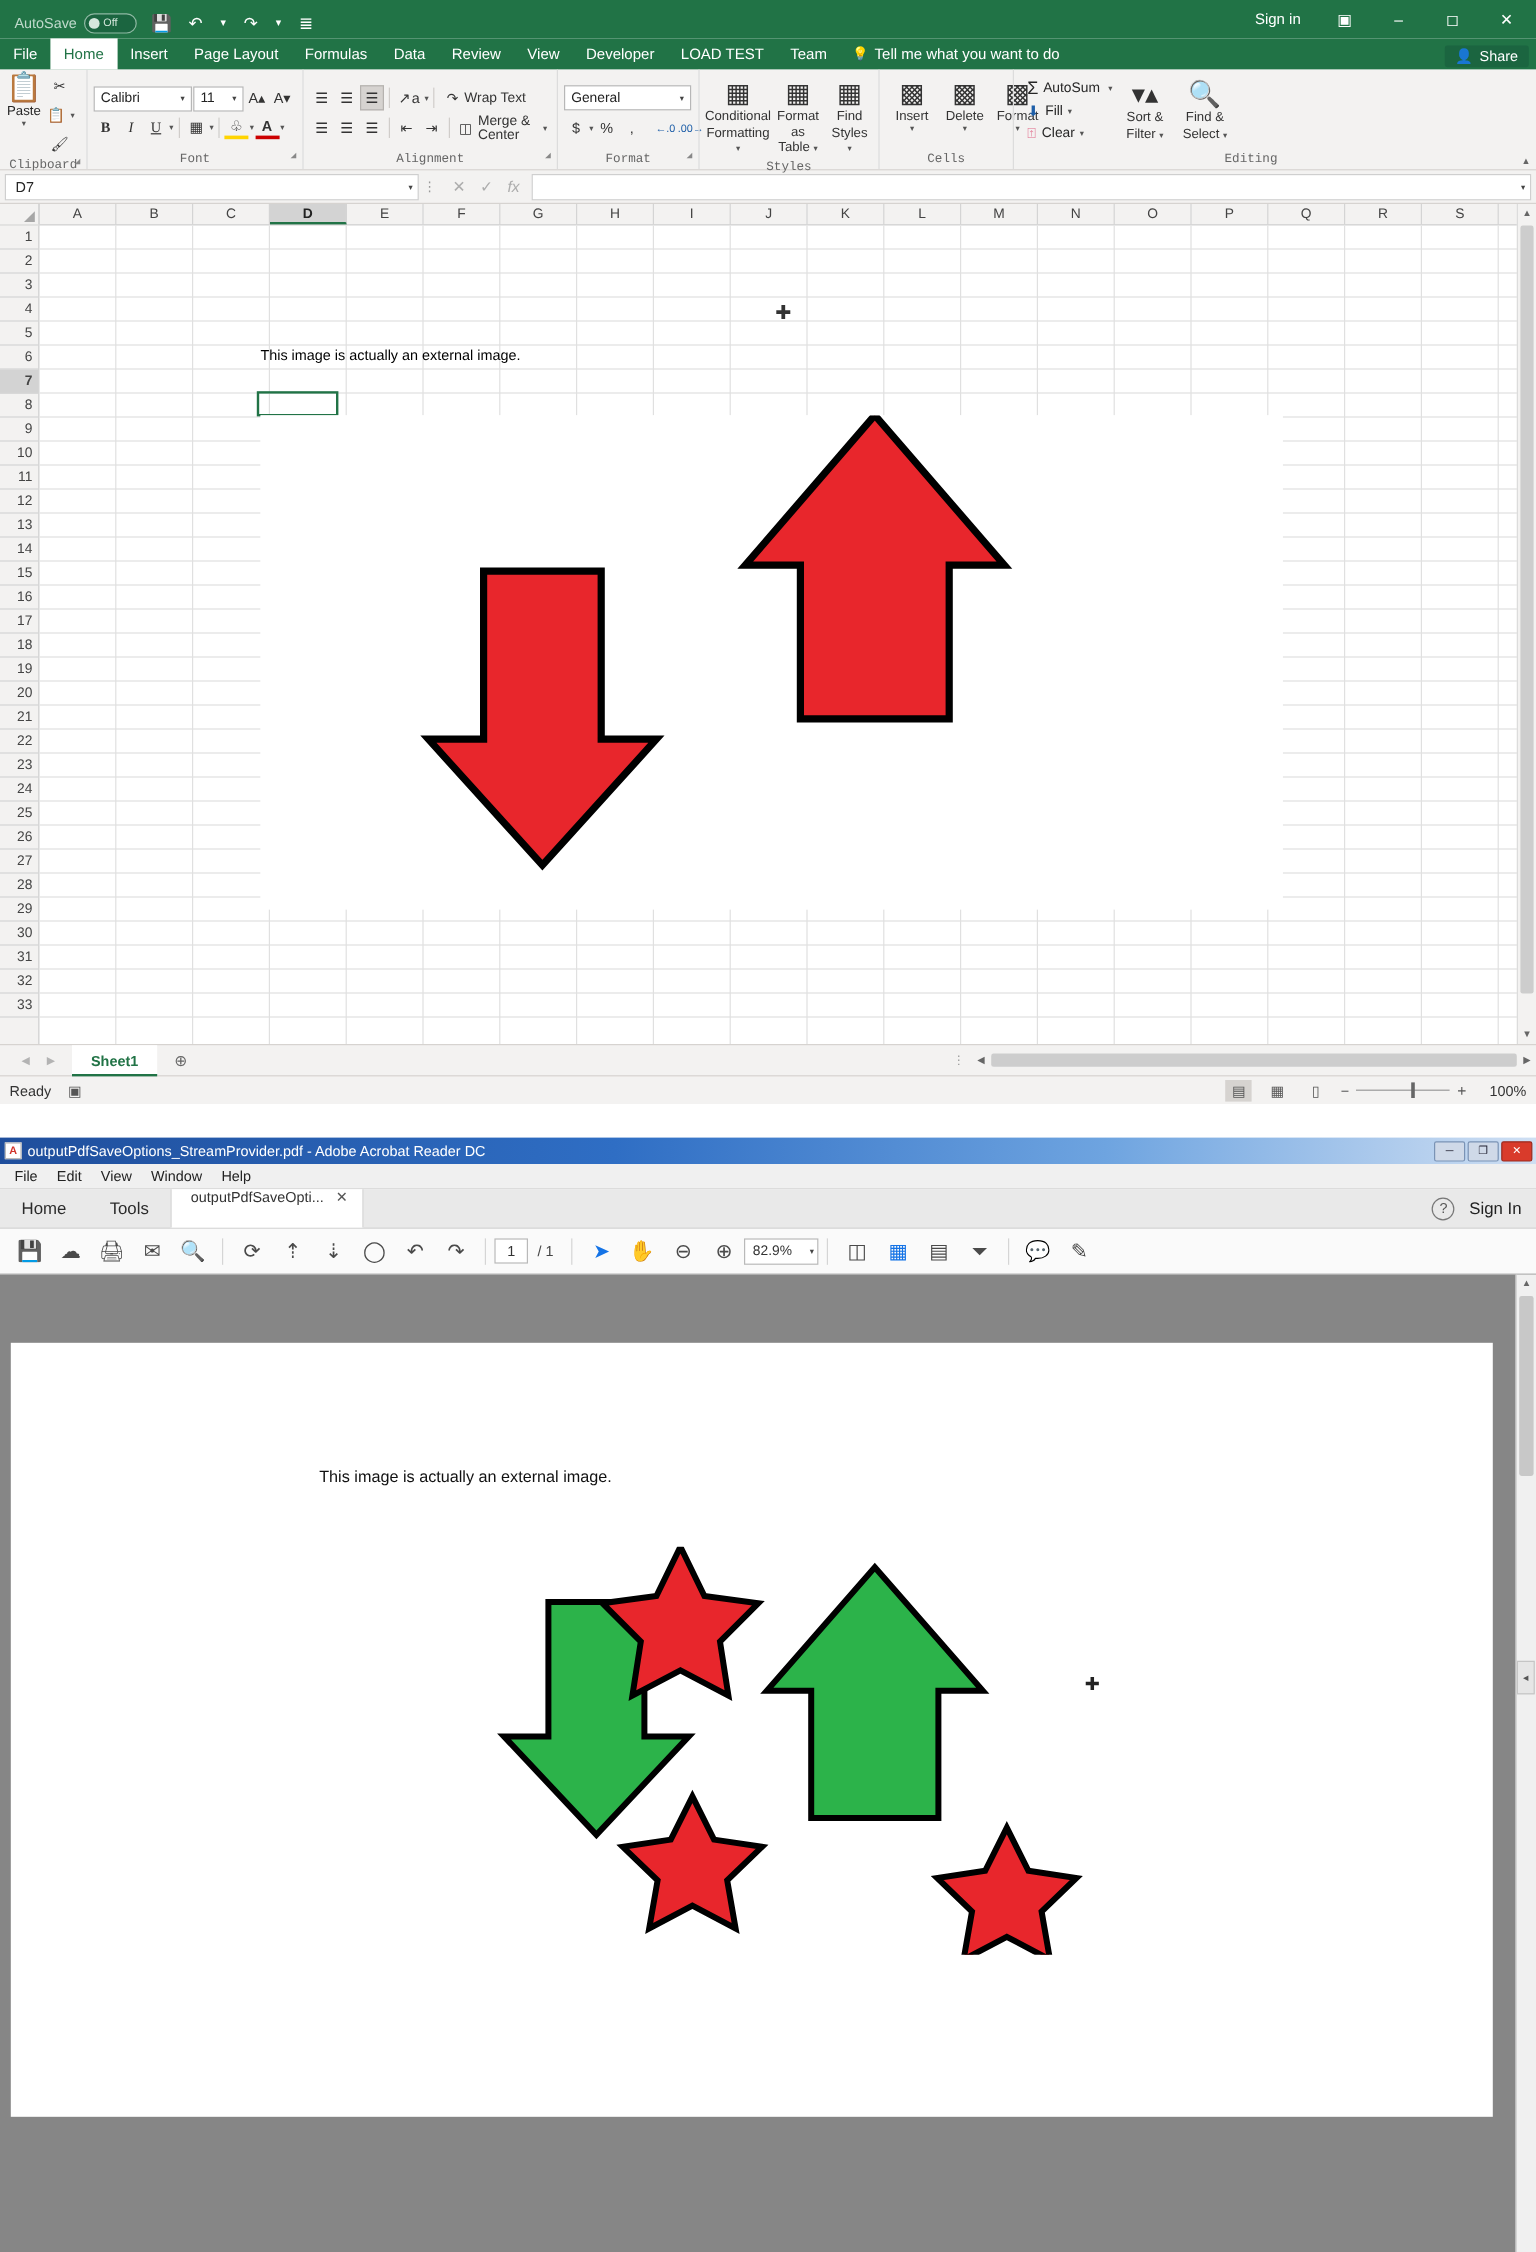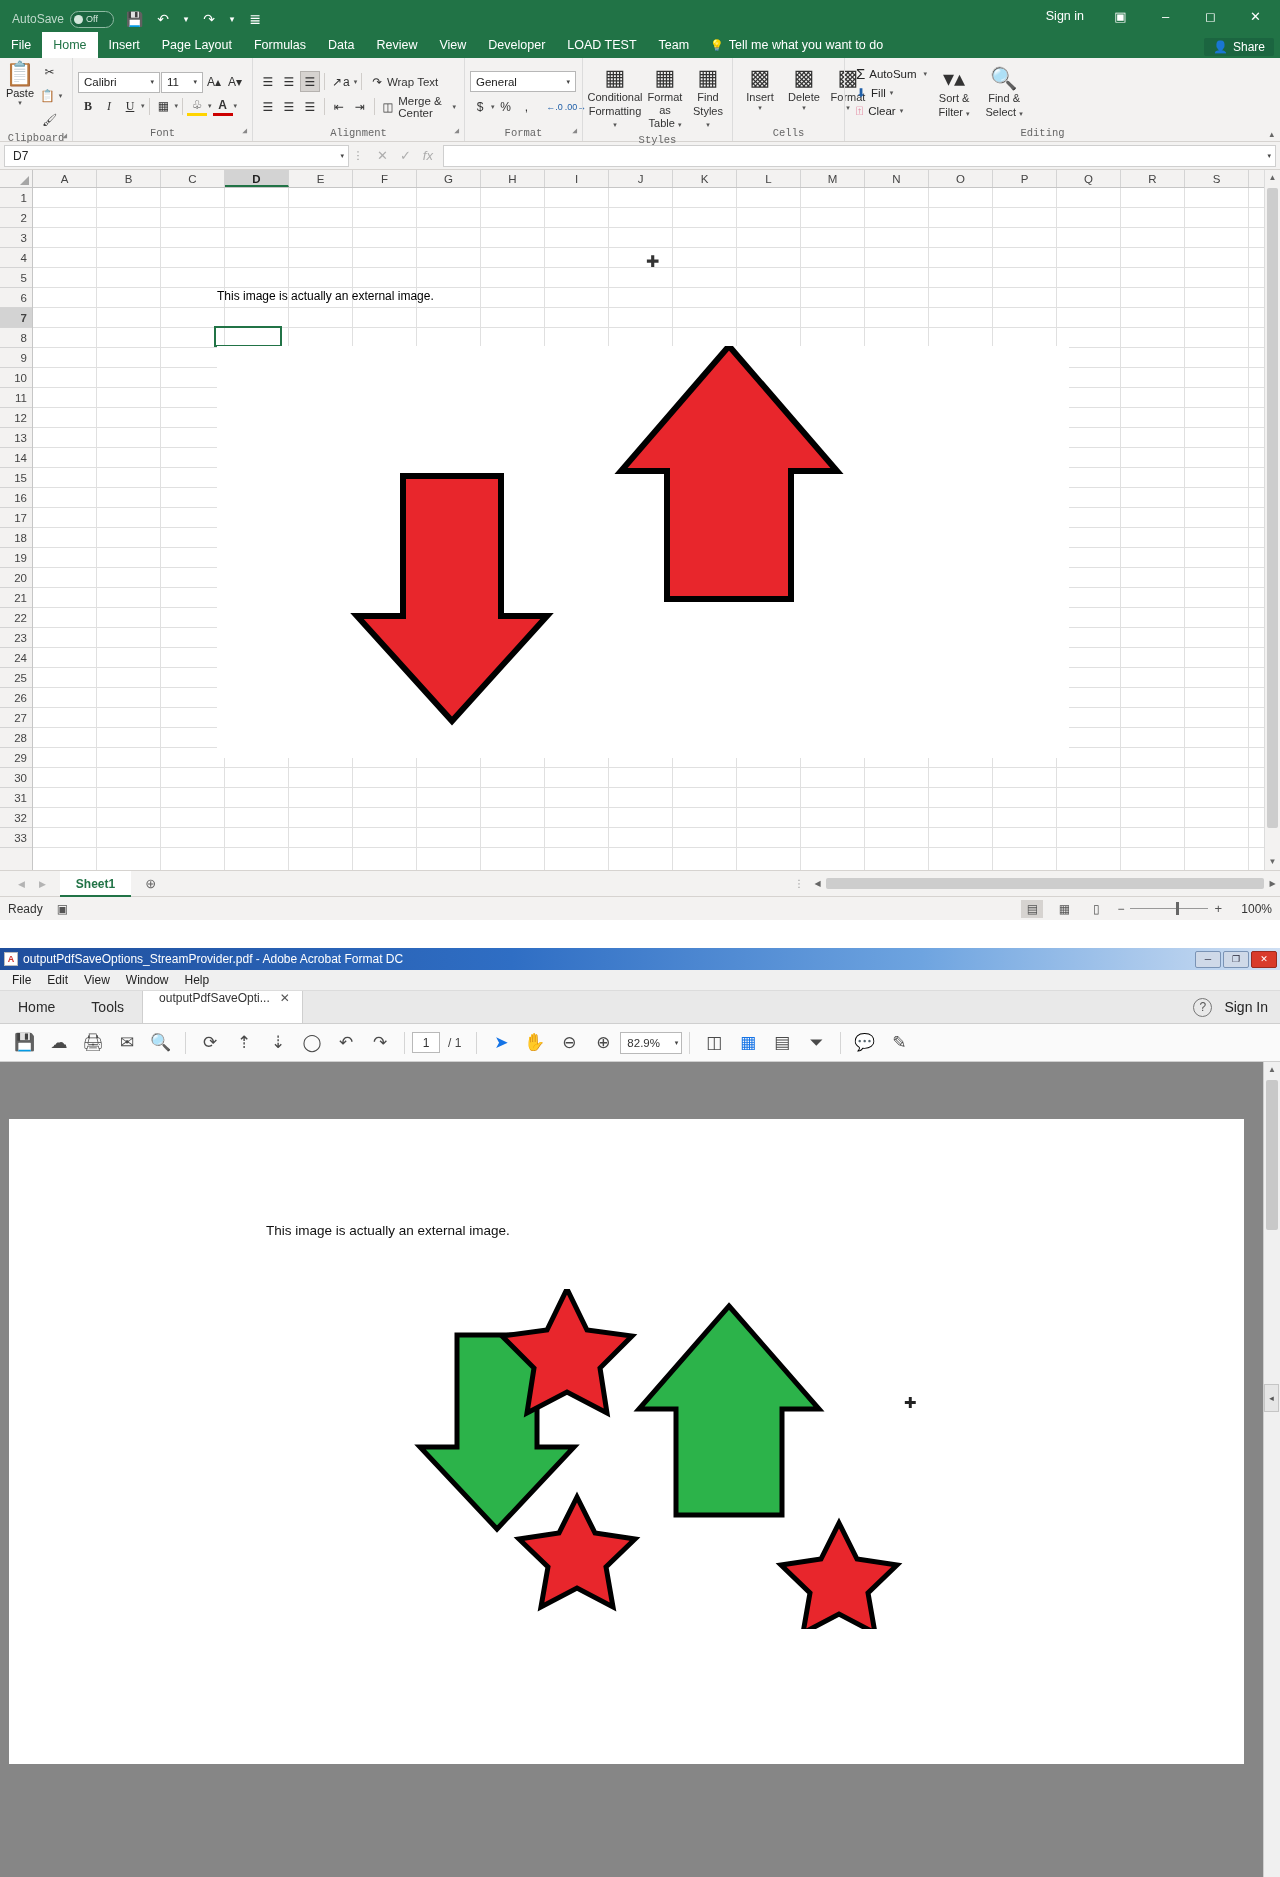--- a/index.html
+++ b/index.html
@@ -740,21 +740,21 @@
       </span>
       <span class="zpct">100%</span>
     </div>
   </div>
 </div>
 
 <div id="acrobat">
 
   <div class="ac-title">
     <span class="tico">A</span>
-    <span>outputPdfSaveOptions_StreamProvider.pdf - Adobe Acrobat Format DC</span>
+    <span>outputPdfSaveOptions_StreamProvider.pdf - Adobe Acrobat Reader DC</span>
     <div class="ac-winbtns">
       <span class="ac-wb">─</span>
       <span class="ac-wb">❐</span>
       <span class="ac-wb close">✕</span>
     </div>
   </div>
 
   <div class="ac-menu">
     <span>File</span>
     <span>Edit</span>

